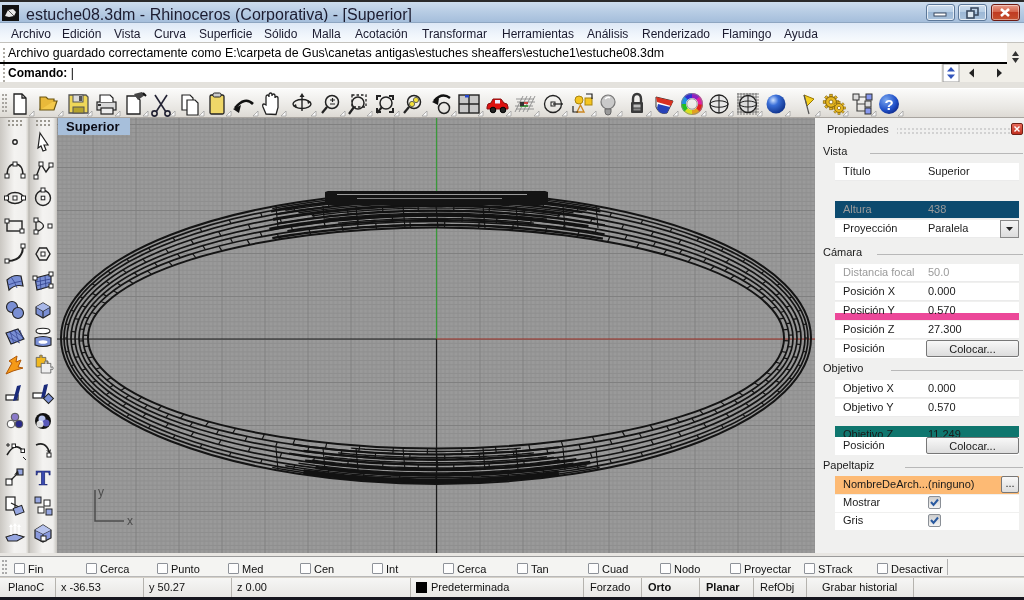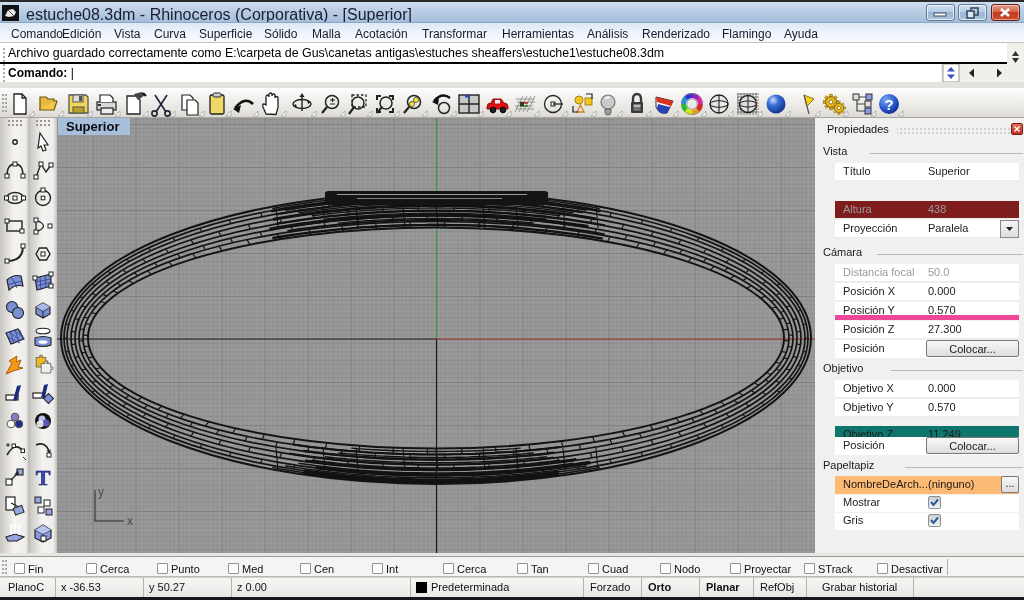--- a/index.html
+++ b/index.html
@@ -53,21 +53,21 @@
   <div class="abs winbtn" style="left:958px"><svg width="27" height="15">
           <rect x="12" y="3" width="7" height="7" fill="none" stroke="#3a4a60" stroke-width="1.6"></rect>
           <rect x="8" y="6" width="7" height="7" fill="#dce8f2" stroke="#3a4a60" stroke-width="1.6"></rect>
         </svg></div>
   <div class="abs winbtn" id="btnclose" style="left:991px"><svg width="27" height="15">
           <path d="M9 4 L17 11 M17 4 L9 11" stroke="#fff" stroke-width="2.6"></path>
         </svg></div>
 </div>
 
 <div class="abs" id="menubar">
-  <span style="left:11px">Comando</span>
+  <span style="left:11px">Archivo</span>
   <span style="left:62px">Edición</span>
   <span style="left:114px">Vista</span>
   <span style="left:154px">Curva</span>
   <span style="left:199px">Superficie</span>
   <span style="left:264px">Sólido</span>
   <span style="left:312px">Malla</span>
   <span style="left:355px">Acotación</span>
   <span style="left:422px">Transformar</span>
   <span style="left:502px">Herramientas</span>
   <span style="left:587px">Análisis</span>
@@ -725,41 +725,41 @@
         <circle cx="112" cy="6" r="1" fill="#c9c9c9"></circle>
       </svg>
 <div class="abs" style="left:196px;top:5px;width:12px;height:12px;background:linear-gradient(#e86a5a,#c03020);border:1px solid #702015;border-radius:2px"><svg width="10" height="10">
           <path d="M2.5 2.5 L7.5 7.5 M7.5 2.5 L2.5 7.5" stroke="#fff" stroke-width="1.4"></path>
         </svg></div>
 <div class="abs" style="left:8px;top:27px;width:196px;height:16px;color:#1a1a1a">Vista<span style="position:absolute;left:47px;top:8px;width:153px;height:1px;background:#b8b8b8"></span></div>
 <div class="abs" style="left:20px;top:45px;width:184px;height:18px;background:#fff;border-bottom:1px solid #ebebeb">
         <span style="position:absolute;left:8px;top:2px;color:#1a1a1a">Título</span>
         <span style="position:absolute;left:93px;top:2px;color:#1a1a1a">Superior</span>
       </div>
-<div class="abs" style="left:20px;top:83px;width:184px;height:18px;background:#7f1d1d;border-bottom:1px solid #ebebeb">
+<div class="abs" style="left:20px;top:83px;width:184px;height:18px;background:#0c4a6e;border-bottom:1px solid #ebebeb">
         <span style="position:absolute;left:8px;top:2px;color:#9a9a9a">Altura</span>
         <span style="position:absolute;left:93px;top:2px;color:#9a9a9a">438</span>
       </div>
 <div class="abs" style="left:20px;top:102px;width:184px;height:18px;background:#fff;border-bottom:1px solid #ebebeb">
         <span style="position:absolute;left:8px;top:2px;color:#1a1a1a">Proyección</span>
         <span style="position:absolute;left:93px;top:2px;color:#1a1a1a">Paralela</span>
         <span style="position:absolute;left:165px;top:0;width:19px;height:18px;background:linear-gradient(#f4f4f4,#ddd);border:1px solid #888"><svg width="17" height="16">
             <path d="M5 6 L8.5 10 L12 6 Z" fill="#222"></path>
           </svg></span>
       </div>
 <div class="abs" style="left:8px;top:128px;width:196px;height:16px;color:#1a1a1a">Cámara<span style="position:absolute;left:54px;top:8px;width:146px;height:1px;background:#b8b8b8"></span></div>
 <div class="abs" style="left:20px;top:146px;width:184px;height:18px;background:#fff;border-bottom:1px solid #ebebeb">
         <span style="position:absolute;left:8px;top:2px;color:#9a9a9a">Distancia focal</span>
         <span style="position:absolute;left:93px;top:2px;color:#9a9a9a">50.0</span>
       </div>
 <div class="abs" style="left:20px;top:165px;width:184px;height:18px;background:#fff;border-bottom:1px solid #ebebeb">
         <span style="position:absolute;left:8px;top:2px;color:#1a1a1a">Posición X</span>
         <span style="position:absolute;left:93px;top:2px;color:#1a1a1a">0.000</span>
       </div>
-<div class="abs" style="left:20px;top:184px;width:184px;height:18px;background:#fff;border-bottom:5px solid #ec4899">
+<div class="abs" style="left:20px;top:184px;width:184px;height:18px;background:#fff;border-bottom:7px solid #ec4899">
         <span style="position:absolute;left:8px;top:2px;color:#1a1a1a">Posición Y</span>
         <span style="position:absolute;left:93px;top:2px;color:#1a1a1a">0.570</span>
       </div>
 <div class="abs" style="left:20px;top:203px;width:184px;height:18px;background:#fff;border-bottom:1px solid #ebebeb">
         <span style="position:absolute;left:8px;top:2px;color:#1a1a1a">Posición Z</span>
         <span style="position:absolute;left:93px;top:2px;color:#1a1a1a">27.300</span>
       </div>
 <div class="abs" style="left:20px;top:222px;width:184px;height:18px;background:#fff">
         <span style="position:absolute;left:8px;top:2px;color:#1a1a1a">Posición</span>
         <span style="position:absolute;left:91px;top:0px;width:93px;height:17px;background:linear-gradient(#f8f8f8,#ddd);border:1px solid #777;border-radius:2px;text-align:center;font-size:11px;padding-top:2px">Colocar...</span>

